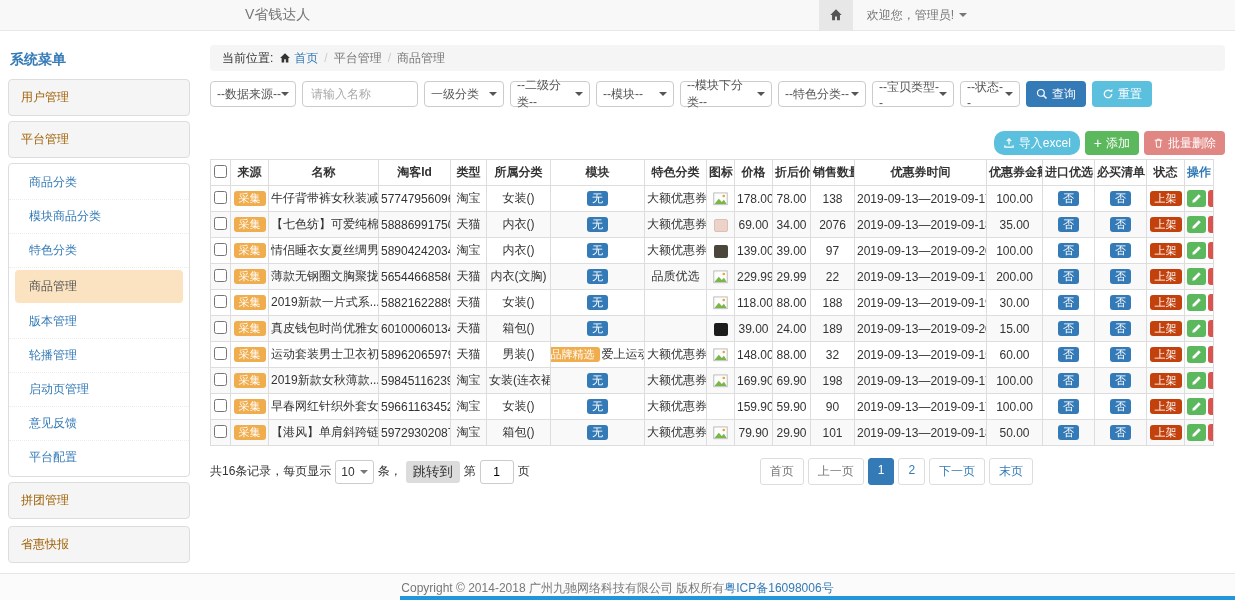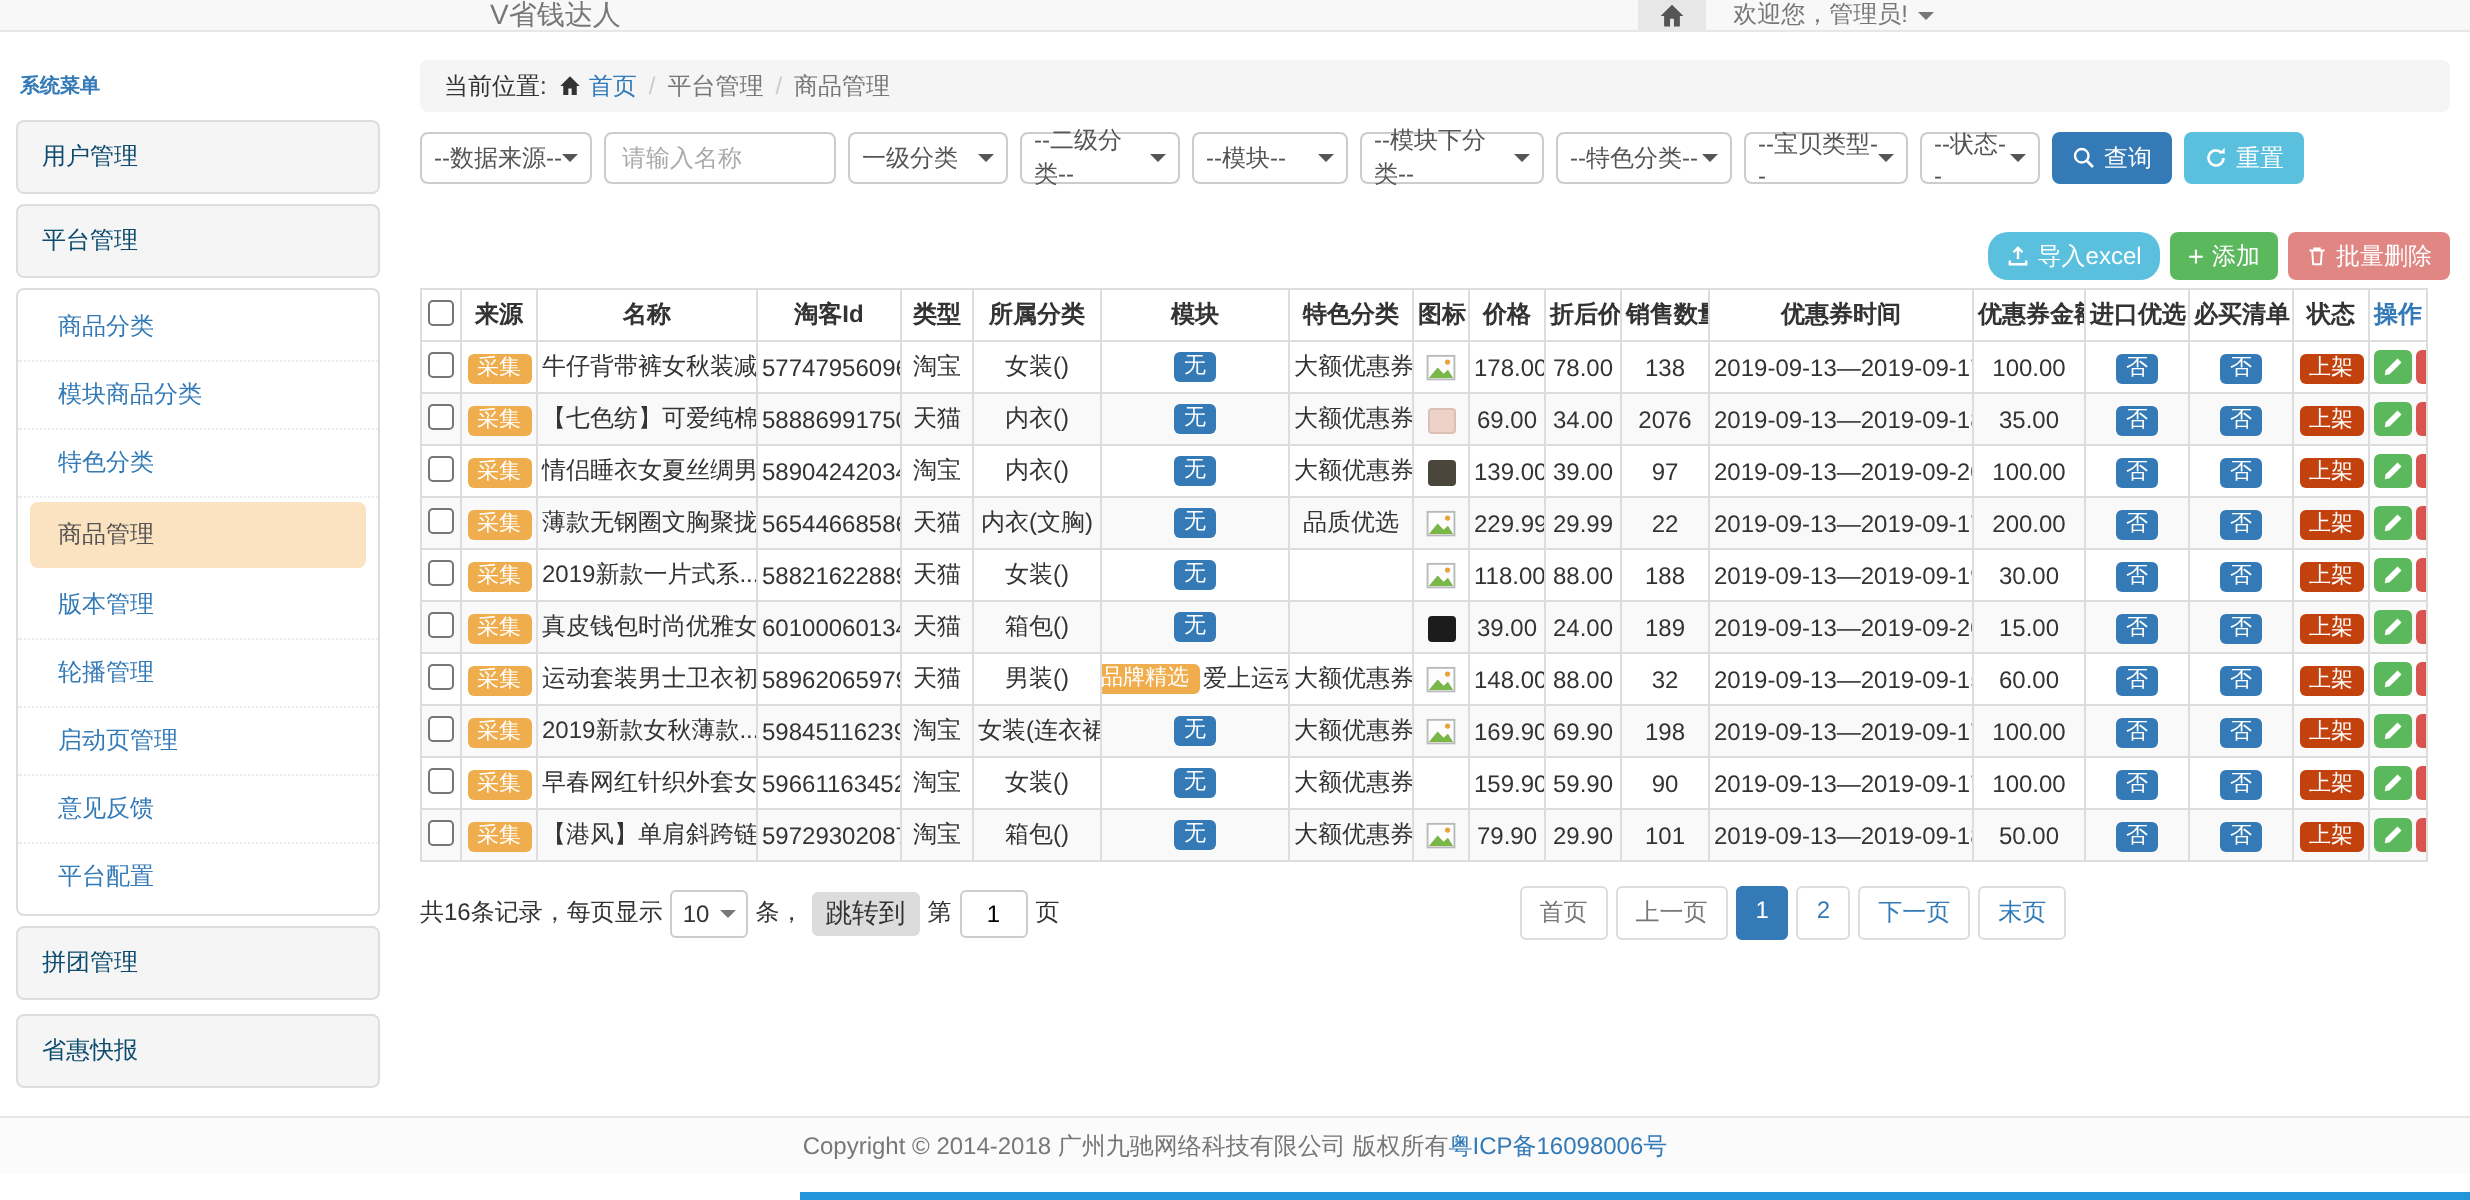--- a/index.html
+++ b/index.html
@@ -1,35 +1,35 @@
 <!DOCTYPE html>
 <html><head>
 <meta charset="utf-8">
 <style>
   * { box-sizing: border-box; margin: 0; padding: 0; }
   html,body { width:1235px; height:600px; overflow:hidden; background:#fff;
     font-family:"Liberation Sans","DejaVu Sans",sans-serif; font-size:12px; color:#333; }
 
   
-  .topbar { height:16px; background:#f8f8f8; border-bottom:1px solid #e7e7e7;
+  .topbar { height:31px; background:#f8f8f8; border-bottom:1px solid #e7e7e7;
     display:flex; align-items:center; position:relative; }
   .brand { margin-left:245px; font-size:14px; color:#777; }
   .topbar-right { position:absolute; right:8px; top:0; height:100%; display:flex; align-items:center; }
   .home-btn { width:34px; height:100%; background:#e7e7e7; display:flex; align-items:center; justify-content:center; cursor:pointer; }
   .welcome { color:#777; margin-left:14px; margin-right:260px; cursor:pointer; display:flex; align-items:center; gap:5px;}
   .caret-down { width:0; height:0; border-left:4px solid transparent; border-right:4px solid transparent; border-top:4px solid #777; display:inline-block; }
 
   
   .page-body { position:relative; height:571px; }
   .sidebar { position:absolute; left:8px; top:14px; width:182px; height:550px; overflow:hidden; }
   .main { margin-left:210px; padding-top:14px; padding-right:10px; }
 
   
-  .side-title { color:#337ab7; font-size:10px; font-weight:bold; padding:6px 2px 10px 2px; }
-  .side-group { background:#f5f5f5; border:1px solid #ddd; border-radius:4px; padding:9px 12px; margin-bottom:5px; color:#0c4a6e; cursor:pointer; }
+  .side-title { color:#337ab7; font-size:14px; font-weight:bold; padding:6px 2px 10px 2px; }
+  .side-group { background:#f5f5f5; border:1px solid #ddd; border-radius:4px; padding:9px 12px; margin-bottom:5px; color:#a16207; cursor:pointer; }
   .side-sub { background:#fff; border:1px solid #ddd; border-radius:4px; margin-bottom:5px; padding:2px 0; }
   .side-sub-item { display:block; color:#337ab7; padding:8px 0 8px 20px; border-bottom:1px dotted #ececec; cursor:pointer; }
   .side-sub-item:last-child { border-bottom:none; }
   .side-sub-item.active { background:#fbe3c1; color:#555; border-radius:4px; margin:2px 6px; padding-left:14px; border-bottom:none; }
 
   
   .breadcrumb { background:#f5f5f5; border-radius:4px; height:26px; display:flex; align-items:center; gap:6px; padding:0 12px; margin-bottom:10px; color:#333; }
   .breadcrumb .sep { color:#ccc; }
   .crumb-home { color:#337ab7; cursor:pointer; display:flex; align-items:center; gap:3px;}
   .crumb-muted { color:#777; }

